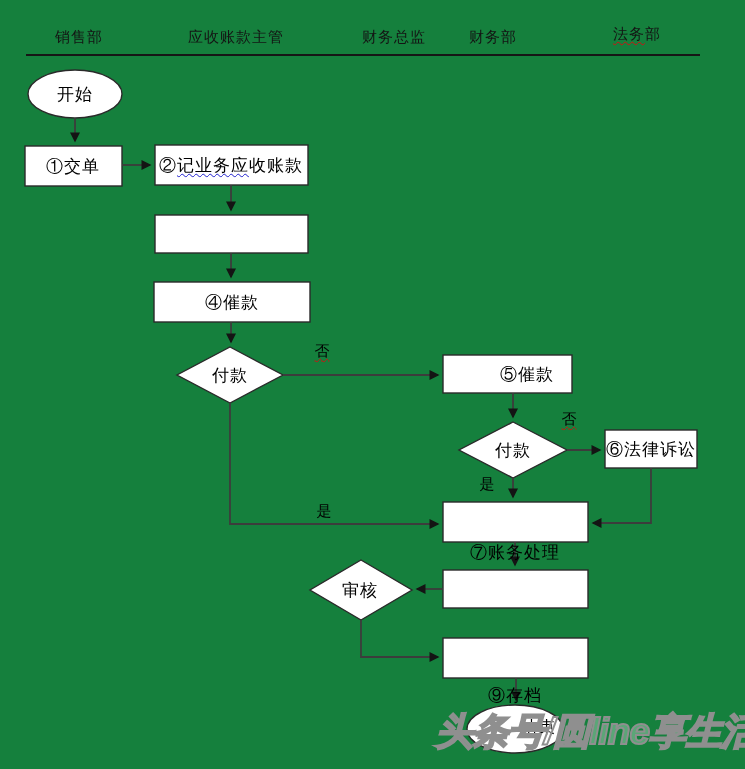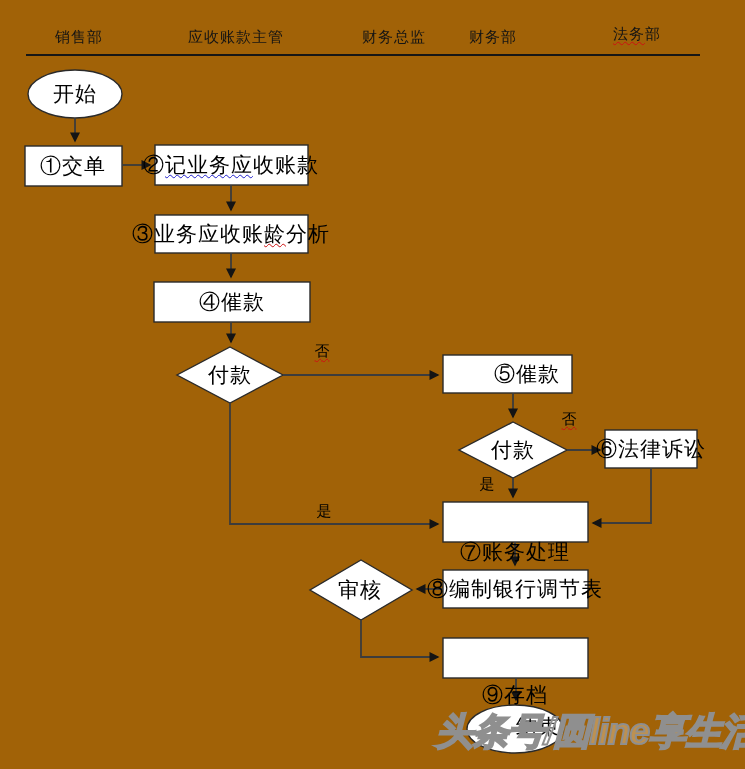--- a/index.html
+++ b/index.html
@@ -1,21 +1,21 @@
 <!DOCTYPE html>
 <html><head>
 <meta charset="utf-8">
 <style>
   html,body { margin:0; padding:0; background:#ffffff; }
   body { width:745px; height:769px; font-family:"Liberation Sans", sans-serif; }
-  .stage { position:relative; width:745px; height:769px; overflow:hidden; background:#a16207; }
+  .stage { position:relative; width:745px; height:769px; overflow:hidden; background:#15803d; }
   svg.diagram { position:absolute; left:0; top:0; }
   .hdr { position:absolute; transform:translateX(-50%); font-size:15px; color:#141414; white-space:nowrap; letter-spacing:1px; }
   .hline { position:absolute; left:26px; top:54px; width:674px; height:0; border-top:2px solid #161616; }
-  .lbl { position:absolute; transform:translate(-50%,-50%); font-size:21px; color:#000; white-space:nowrap; letter-spacing:1px; }
+  .lbl { position:absolute; transform:translate(-50%,-50%); font-size:17px; color:#000; white-space:nowrap; letter-spacing:1px; }
   .branch { font-size:15px; letter-spacing:0; }
   .wavy-red { text-decoration-line:underline; text-decoration-style:wavy; text-decoration-color:#cc1111; text-decoration-thickness:1px; text-underline-offset:2px; }
   .wavy-blue { text-decoration-line:underline; text-decoration-style:wavy; text-decoration-color:#2020cc; text-decoration-thickness:1px; text-underline-offset:2px;text-align:right; }
   .watermark { position:absolute; left:436px; top:707px; font-size:37px; font-weight:bold; font-style:italic;
                color:rgba(255,255,255,0.30); -webkit-text-stroke:2px #8f8f8f; letter-spacing:-1px; white-space:nowrap; }
 </style>
 </head>
 <body>
 
 <div class="stage">
@@ -66,31 +66,29 @@
       <path d="M515,542 L515,565"></path>
       <path d="M443,589 L417,589"></path>
       <path d="M361,620 L361,657 L438,657"></path>
       <path d="M516,678 L516,700"></path>
     </g>
   </svg>
 
   <div class="lbl" style="left:75px;  top:94px;">开始</div>
   <div class="lbl" style="left:73px;  top:166px;">①交单</div>
   <div class="lbl" style="left:231px; top:165px;"><span>②</span><span class="wavy-blue">记业务应</span><span>收账款</span></div>
-  <div class="lbl" style="left:231px; top:234px;"><span>③业务应收账</span><span class="wavy-red">龄</span><span>分析</span></div>
   <div class="lbl" style="left:232px; top:302px;">④催款</div>
   <div class="lbl" style="left:230px; top:375px;">付款</div>
   <div class="lbl branch wavy-red" style="left:322px; top:351px;">否</div>
   <div class="lbl branch" style="left:324px; top:511px;">是</div>
   <div class="lbl" style="left:507px; top:374px;padding-left:40px;">⑤催款</div>
   <div class="lbl" style="left:513px; top:450px;">付款</div>
   <div class="lbl branch wavy-red" style="left:569px; top:419px;">否</div>
   <div class="lbl branch" style="left:487px; top:484px;">是</div>
   <div class="lbl" style="left:651px; top:449px;">⑥法律诉讼</div>
   <div class="lbl" style="left:515px; top:552px;">⑦账务处理</div>
-  <div class="lbl" style="left:515px; top:589px;">⑧编制银行调节表</div>
   <div class="lbl" style="left:360px; top:590px;">审核</div>
   <div class="lbl" style="left:515px; top:658px;margin-top:37px;">⑨存档</div>
   <div class="lbl" style="left:514px; top:727px;margin-left:24px;">结束</div>
 
   <div class="watermark">头条号/圆line享生活</div>
 
 </div>
 
 </body></html>

